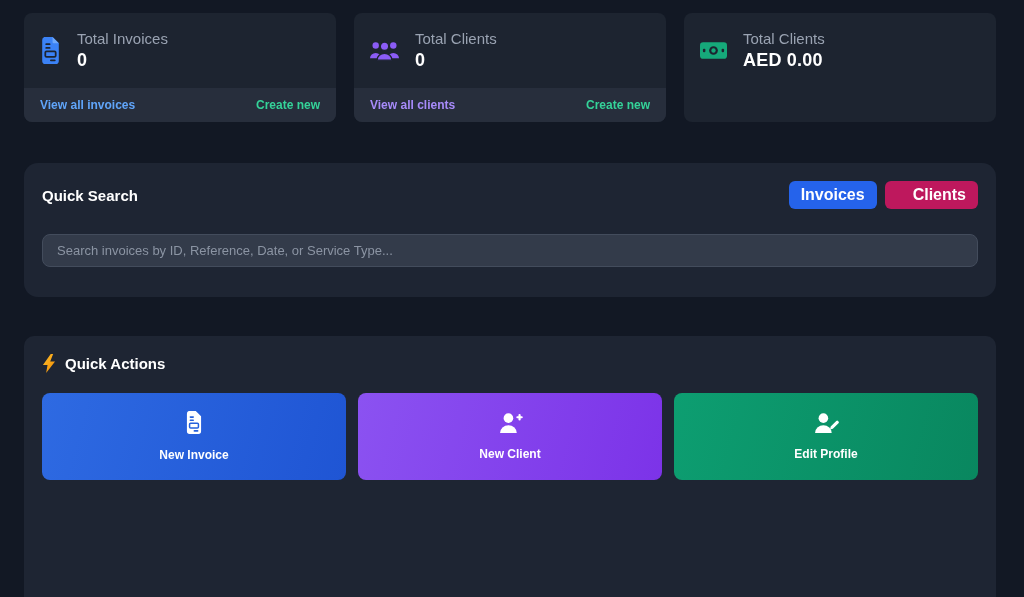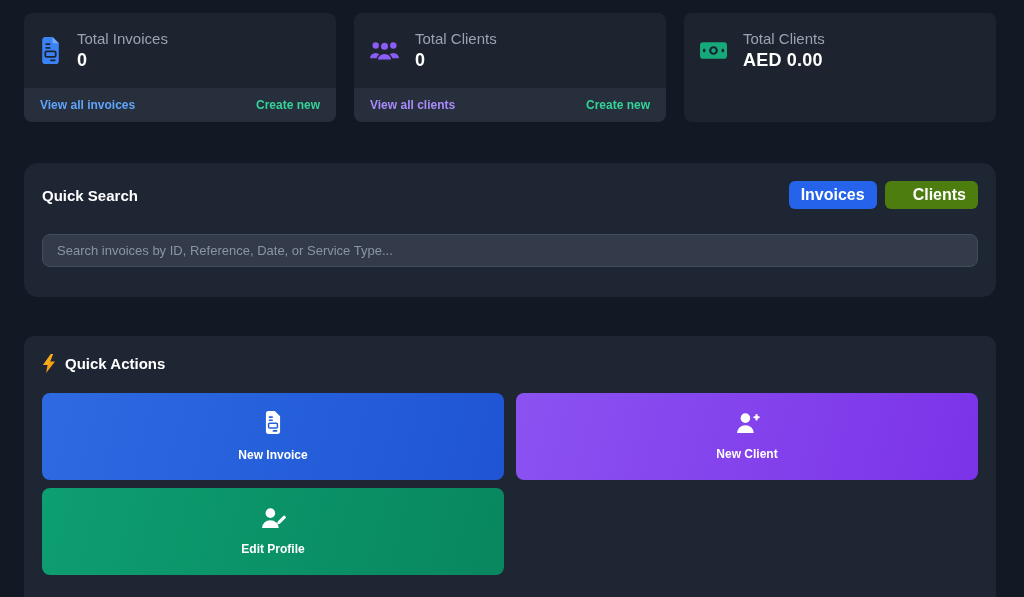--- a/index.html
+++ b/index.html
@@ -25,27 +25,27 @@
   .footer-note { color:#99a2b1; font-weight:normal; }
 
   
   .panel { background:#1e2533; border-radius:10px; margin-left:24px; margin-right:28px; }
   .search-panel { margin-top:41px; padding:18px 18px 30px;border-radius:14px; }
   .panel-head { display:flex; align-items:center; justify-content:space-between; }
   .panel-title { font-size:15px; font-weight:bold; color:#ffffff; }
   .toggle-group { display:flex; gap:8px; }
   .toggle-btn { font-size:16px; font-weight:bold; color:#ffffff; padding:5px 12px; border-radius:6px; border:none; cursor:pointer; font-family:inherit; }
   .toggle-btn.active { background:#2563eb; }
-  .toggle-btn.inactive { background:#4d7c0f;padding-left:28px; }
+  .toggle-btn.inactive { background:#be185d;padding-left:28px; }
   .search-input { margin-top:25px; width:100%; height:33px; background:#333b4a; border:1px solid #434c5c; border-radius:8px; color:#e5e9f0; font-size:13px; padding:0 14px; font-family:inherit; outline:none; display:block; }
   .search-input::placeholder { color:#8b94a3; }
 
   .actions-panel { margin-top:39px; padding:18px; height:327px; }
   .actions-head { display:flex; align-items:center; gap:9px; margin-bottom:20px; }
-  .actions-grid { display:grid; grid-template-columns:1fr 1fr; gap:8px 12px; }
+  .actions-grid { display:grid; grid-template-columns:1fr 1fr 1fr; gap:1px 12px; }
   .action-btn { height:87px; border:none; border-radius:8px; display:flex; flex-direction:column; align-items:center; justify-content:center; gap:14px; cursor:pointer; font-family:inherit; }
   .action-label { color:#ffffff; font-size:12px; font-weight:bold; }
   .btn-invoice  { background:linear-gradient(105deg,#2e6ae2,#1f55d4); }
   .btn-client   { background:linear-gradient(105deg,#8b52f1,#7c33e8); }
   .btn-settings { background:linear-gradient(105deg,#4a5260,#3e4553); }
   .btn-profile  { background:linear-gradient(105deg,#0d9e71,#09875f); }
   .icon-wrap { display:flex; }
 </style>
 </head>
 <body>

